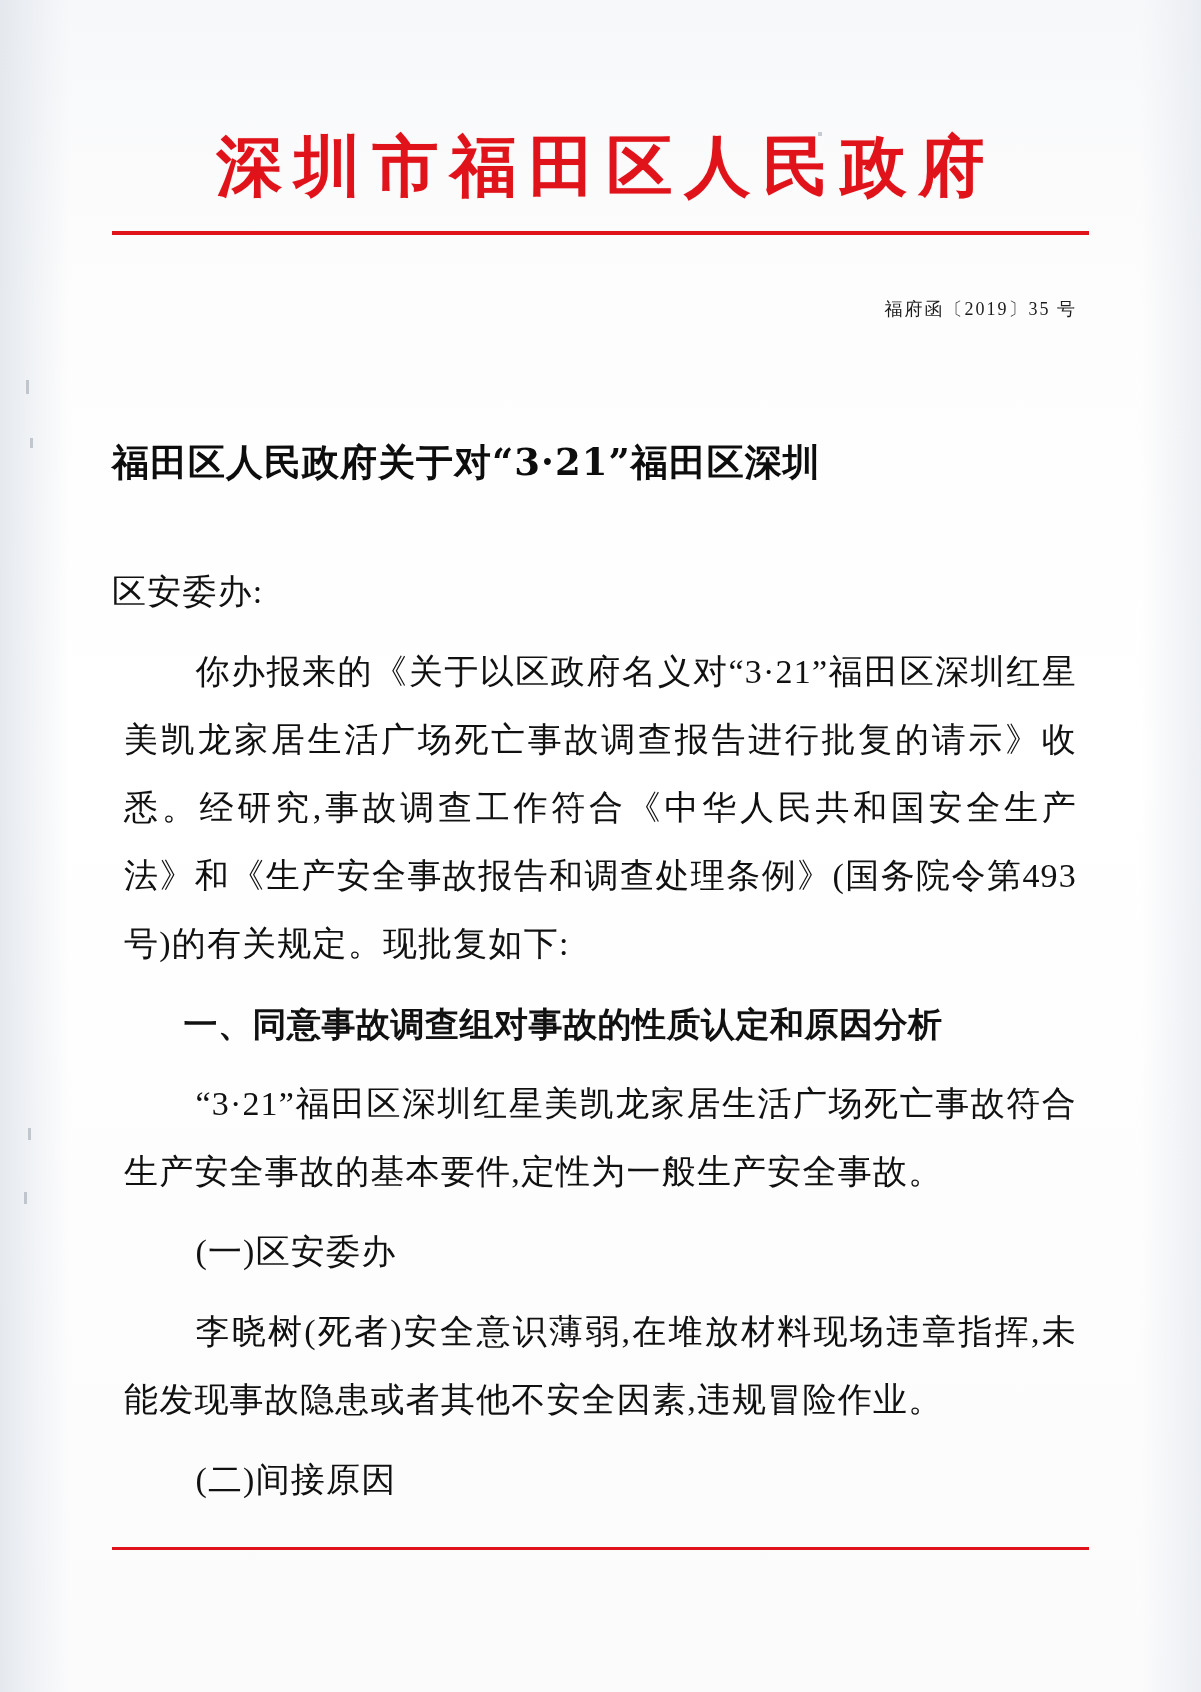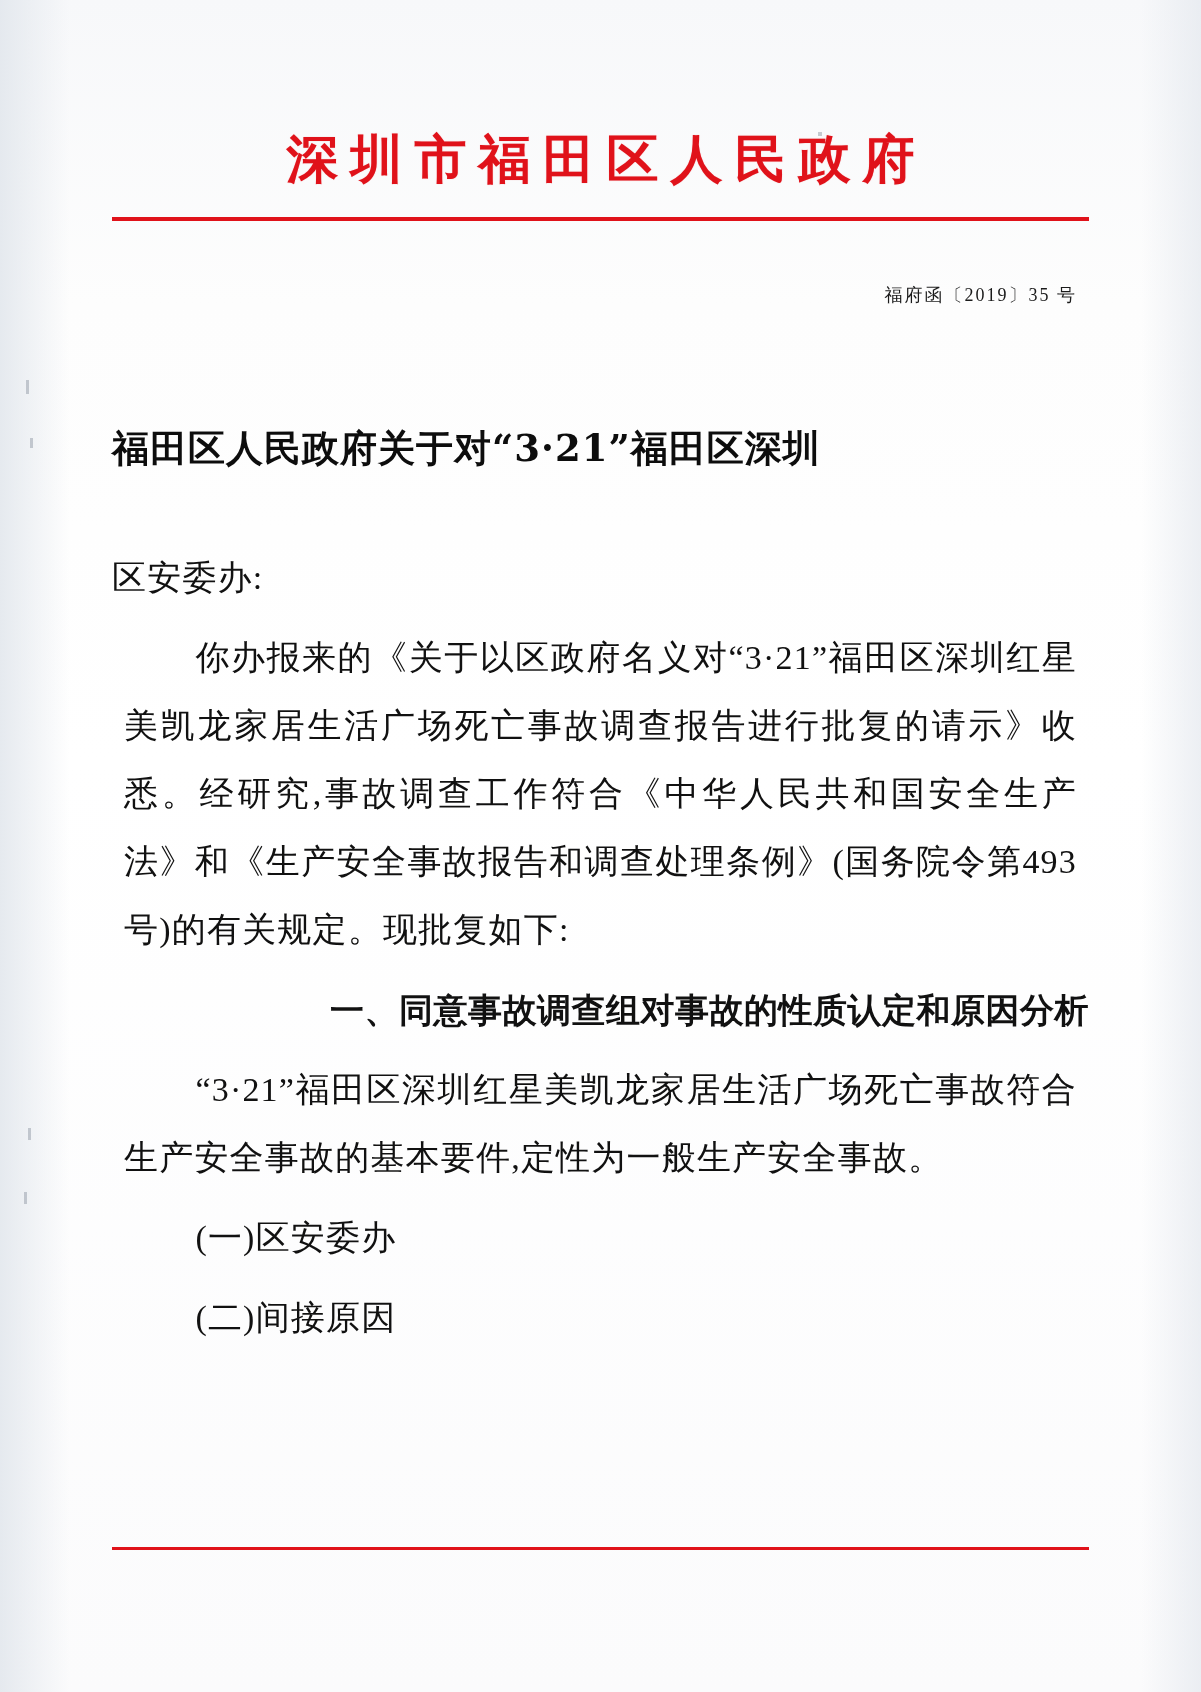--- a/index.html
+++ b/index.html
@@ -49,21 +49,21 @@
 
   
   .letterhead {
     padding-top: 132px;
     text-align: center;
   }
   .letterhead-title {
     color: #e0121a;
     font-family: "DejaVu Serif", "Liberation Serif", serif;
     font-weight: bold;
-    font-size: 52px;
+    font-size: 66px;
     letter-spacing: 12px;
     line-height: 1.05;
     white-space: nowrap;
     text-indent: 12px;
     text-shadow: 0 0 1px rgba(224,18,26,0.35);
   }
   .letterhead-rule {
     margin-top: 30px;
     height: 4px;
     background: #e0121a;
@@ -113,21 +113,20 @@
   .p-flush {
     text-indent: 0;
     margin: 0;
   }
   .p-heading {
     text-indent: 2.1em;
     margin: 0;
     font-family: "DejaVu Serif", "Liberation Serif", serif;
     font-weight: bold;
     letter-spacing: 0.5px;
-    text-align: right;
   }
   .p-justify {
     text-align: justify;
     text-align-last: left;
   }
 
   
   .footer-rule {
     position: absolute;
     left: 112px;
@@ -171,19 +170,20 @@
     <div class="doc-title">
       <span class="tline">福田区人民政府关于对“3·21”福田区深圳</span>
     </div>
 
     <div class="body-text">
       <p class="p-flush">区安委办:</p>
       <p class="p-indent p-justify">你办报来的《关于以区政府名义对“3·21”福田区深圳红星美凯龙家居生活广场死亡事故调查报告进行批复的请示》收悉。经研究,事故调查工作符合《中华人民共和国安全生产法》和《生产安全事故报告和调查处理条例》(国务院令第493号)的有关规定。现批复如下:</p>
       <p class="p-heading">一、同意事故调查组对事故的性质认定和原因分析</p>
       <p class="p-indent p-justify">“3·21”福田区深圳红星美凯龙家居生活广场死亡事故符合生产安全事故的基本要件,定性为一般生产安全事故。</p>
       <p class="p-indent">(一)区安委办</p>
+      <p class="p-indent p-justify">李晓树(死者)安全意识薄弱,在堆放材料现场违章指挥,未能发现事故隐患或者其他不安全因素,违规冒险作业。</p>
       <p class="p-indent">(二)间接原因</p>
     </div>
 
   </div>
 
   <div class="footer-rule"></div>
 </div>
 
 </body></html>

